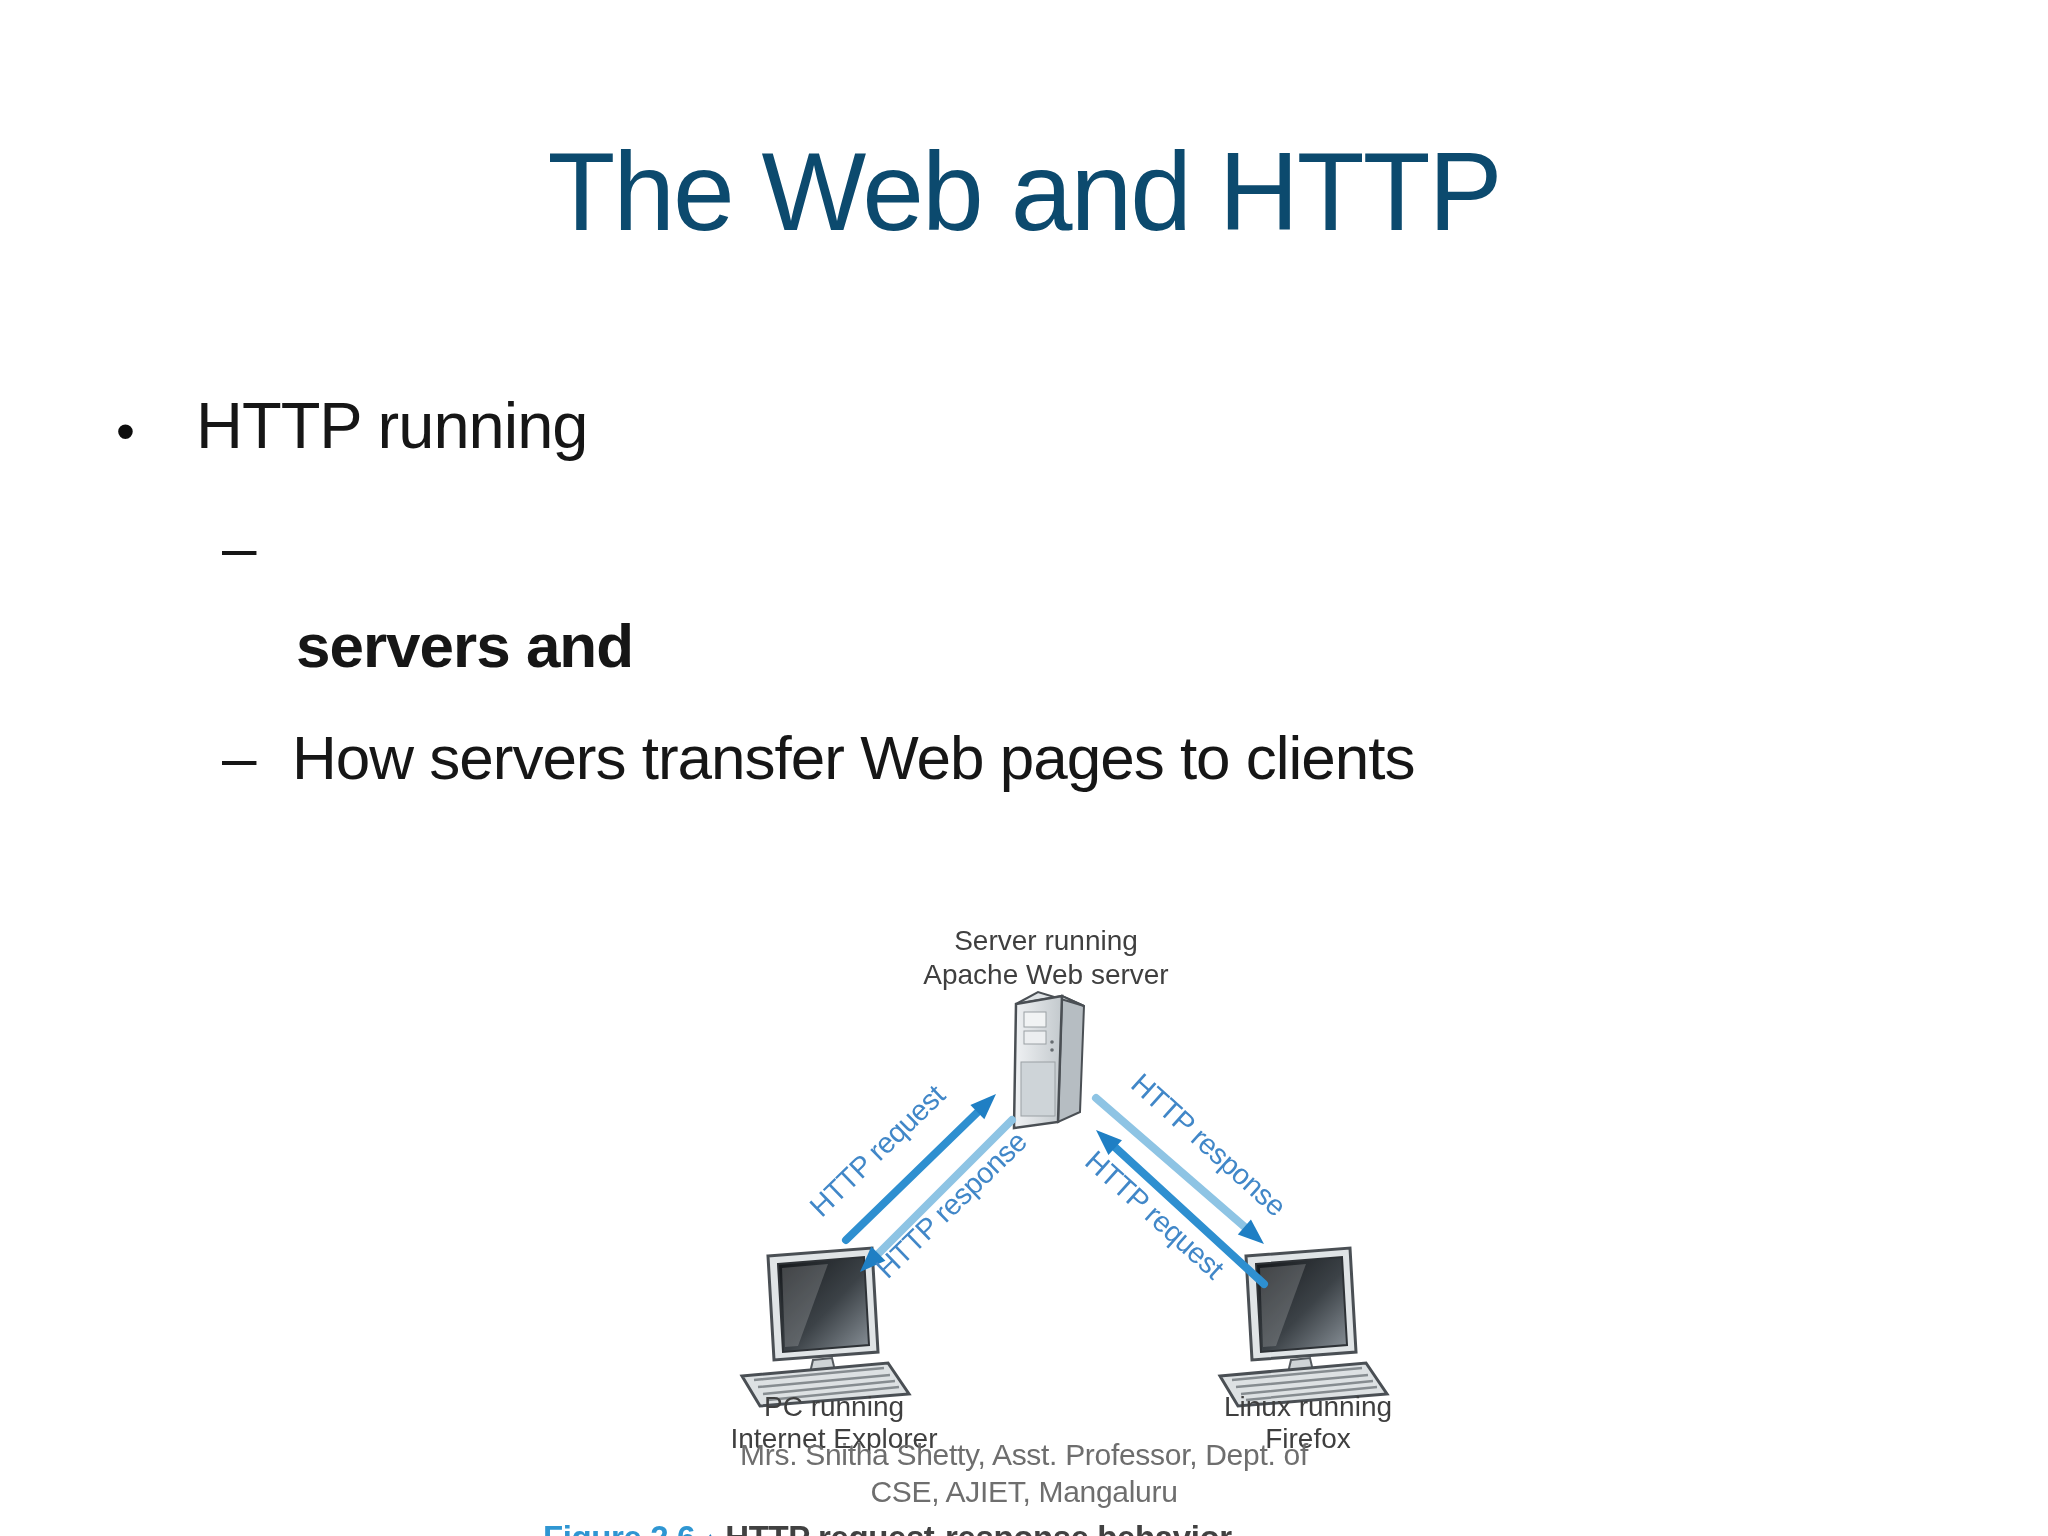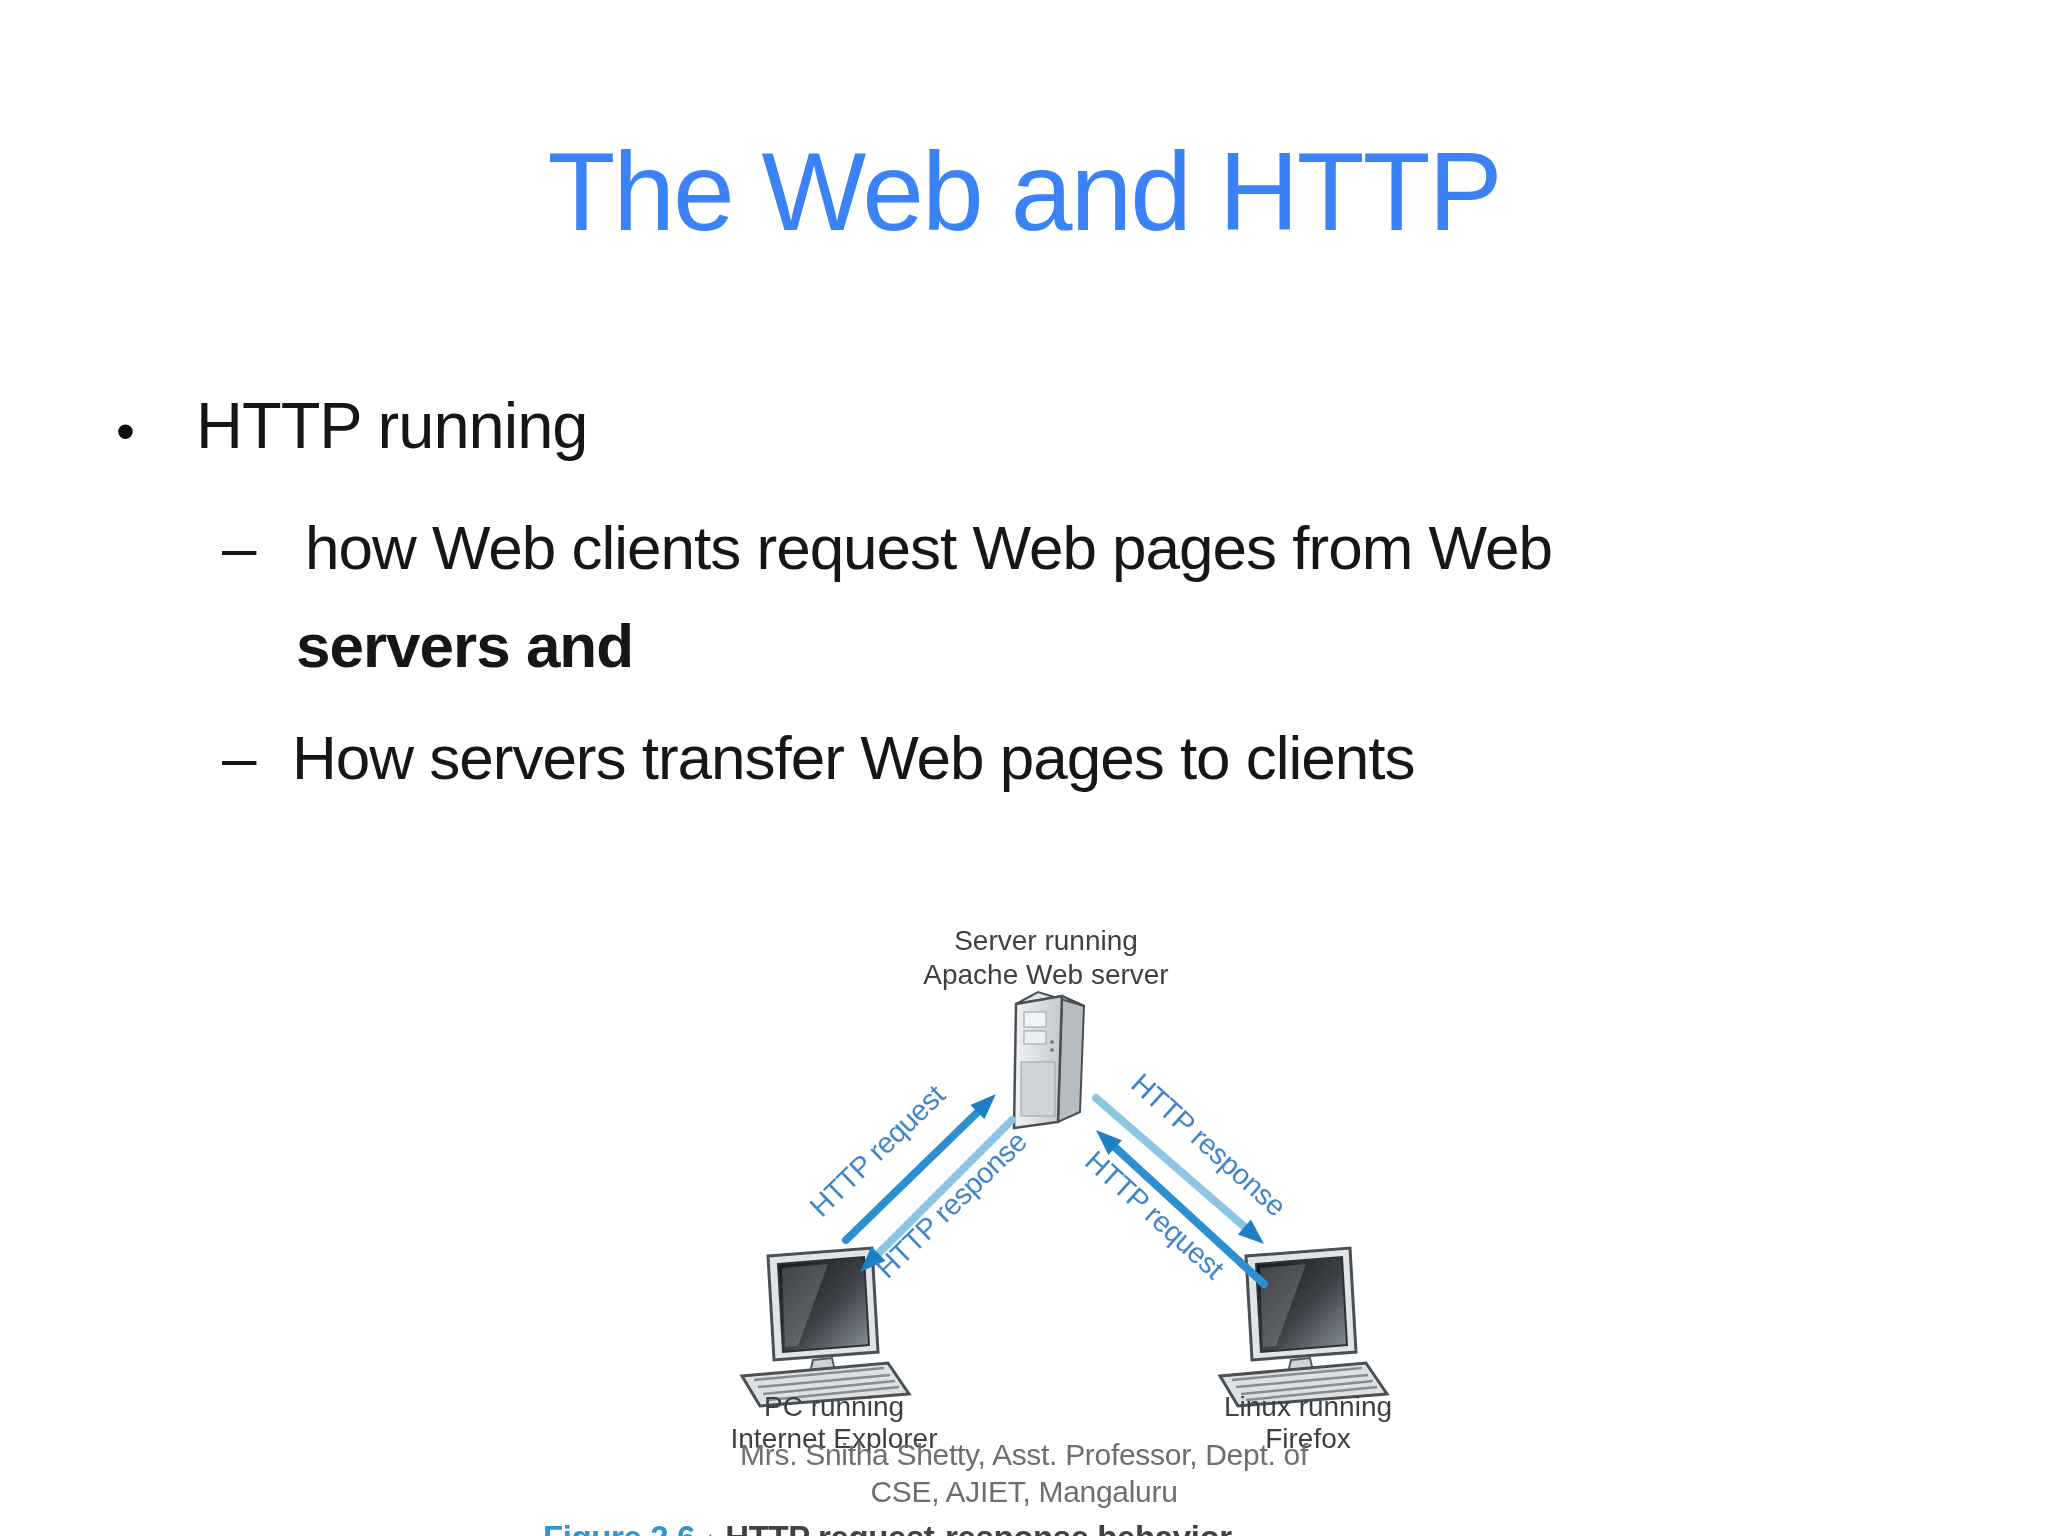--- a/index.html
+++ b/index.html
@@ -3,21 +3,21 @@
 <meta charset="utf-8">
 <style>
   html,body{margin:0;padding:0;background:#ffffff;}
   .slide{
     position:relative;width:2048px;height:1536px;background:#ffffff;overflow:hidden;
     font-family:"Liberation Sans",sans-serif;color:#161616;
   }
   .abs{position:absolute;white-space:pre;}
   .title{
     top:128px;left:0;width:2048px;text-align:center;
-    font-size:111px;letter-spacing:-2px;color:#3b82f6;
+    font-size:111px;letter-spacing:-2px;color:#0c4a6e;
   }
   .bullet-dot{left:116px;top:400px;font-size:54px;color:#0d0d0d;}
   .bullet-text{left:196px;top:388px;font-size:65px;letter-spacing:-1px;}
   .dash{font-size:62px;letter-spacing:-1px;color:#161616;}
   .dash1{left:222px;top:512px;}
   .sub1a{left:305px;top:512px;font-size:62px;letter-spacing:-1px;}
   .sub1b{left:296px;top:610px;font-size:62px;letter-spacing:-1px;font-weight:bold;}
   .dash2{left:222px;top:722px;}
   .sub2{left:292px;top:722px;font-size:62px;letter-spacing:-1px;}
   .figure-svg{position:absolute;left:0;top:0;}
@@ -35,21 +35,20 @@
 <body>
 
 <div class="slide">
 
   <div class="abs title">The Web and HTTP</div>
 
   <span class="abs bullet-dot">•</span>
   <div class="abs bullet-text">HTTP running</div>
 
   <span class="abs dash dash1">–</span>
-  <div class="abs sub1a">how Web clients request Web pages from Web</div>
   <div class="abs sub1b">servers and</div>
 
   <span class="abs dash dash2">–</span>
   <div class="abs sub2">How servers transfer Web pages to clients</div>
 
   <svg class="figure-svg" width="2048" height="1536" viewBox="0 0 2048 1536">
     <defs>
       <linearGradient id="gradScreen" x1="0" y1="0" x2="1" y2="1">
         <stop offset="0" stop-color="#14171a"></stop>
         <stop offset="0.55" stop-color="#3c4247"></stop>

